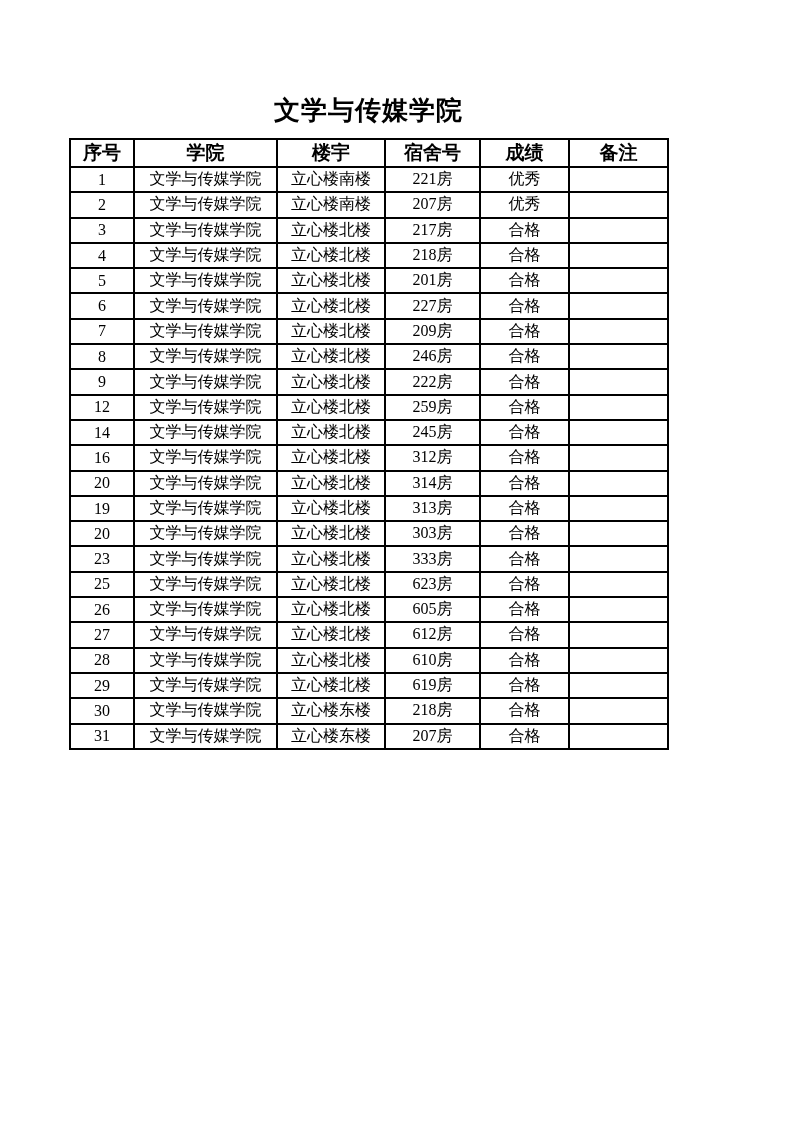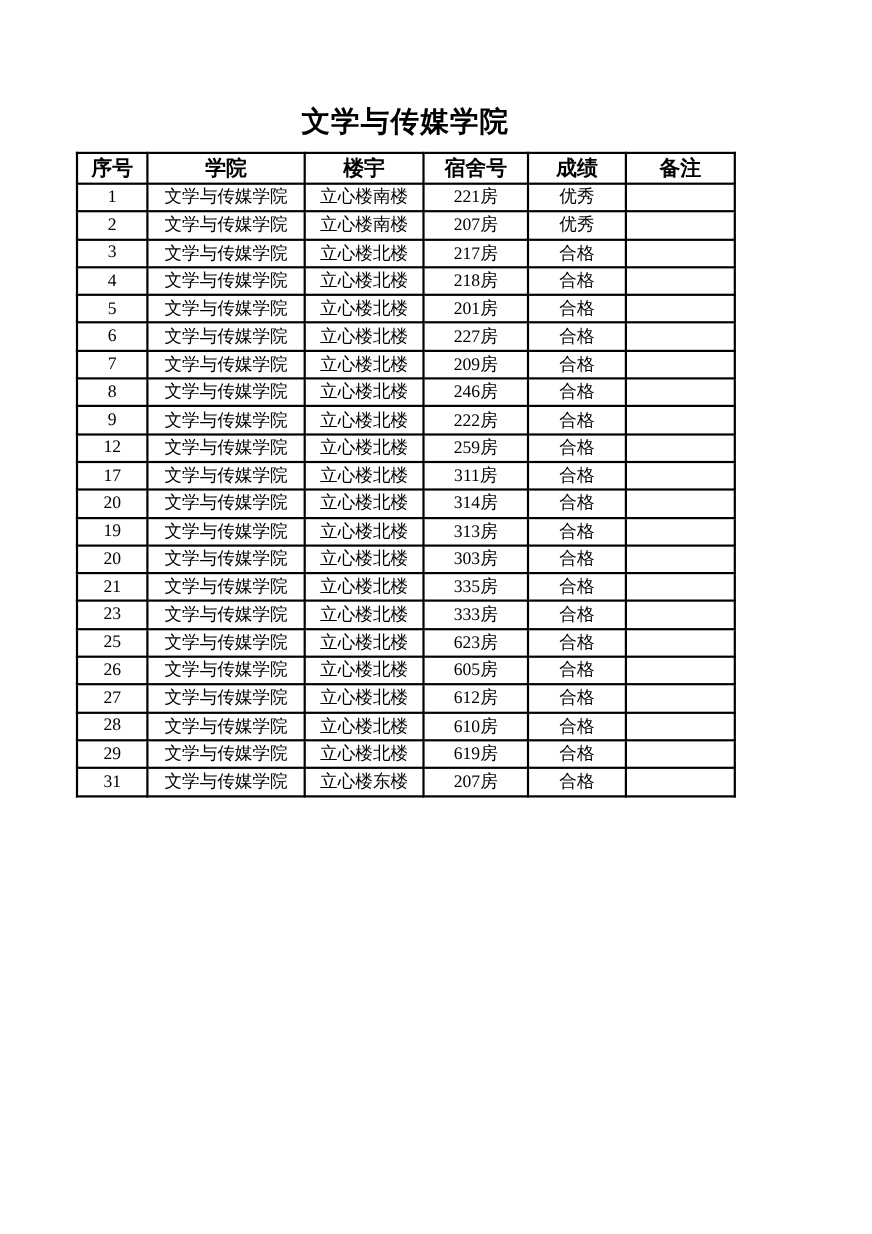--- a/index.html
+++ b/index.html
@@ -163,24 +163,32 @@
         </tr>
         <tr>
           <td>12</td>
           <td>文学与传媒学院</td>
           <td>立心楼北楼</td>
           <td>259房</td>
           <td>合格</td>
           <td></td>
         </tr>
         <tr>
-          <td>17</td>
-          <td>文学与传媒学院</td>
-          <td>立心楼北楼</td>
-          <td>311房</td>
+          <td>14</td>
+          <td>文学与传媒学院</td>
+          <td>立心楼北楼</td>
+          <td>245房</td>
+          <td>合格</td>
+          <td></td>
+        </tr>
+        <tr>
+          <td>16</td>
+          <td>文学与传媒学院</td>
+          <td>立心楼北楼</td>
+          <td>312房</td>
           <td>合格</td>
           <td></td>
         </tr>
         <tr>
           <td>20</td>
           <td>文学与传媒学院</td>
           <td>立心楼北楼</td>
           <td>314房</td>
           <td>合格</td>
           <td></td>
@@ -195,28 +203,20 @@
         </tr>
         <tr>
           <td>20</td>
           <td>文学与传媒学院</td>
           <td>立心楼北楼</td>
           <td>303房</td>
           <td>合格</td>
           <td></td>
         </tr>
         <tr>
-          <td>21</td>
-          <td>文学与传媒学院</td>
-          <td>立心楼北楼</td>
-          <td>335房</td>
-          <td>合格</td>
-          <td></td>
-        </tr>
-        <tr>
           <td>23</td>
           <td>文学与传媒学院</td>
           <td>立心楼北楼</td>
           <td>333房</td>
           <td>合格</td>
           <td></td>
         </tr>
         <tr>
           <td>25</td>
           <td>文学与传媒学院</td>
@@ -247,20 +247,28 @@
           <td>立心楼北楼</td>
           <td>610房</td>
           <td>合格</td>
           <td></td>
         </tr>
         <tr>
           <td>29</td>
           <td>文学与传媒学院</td>
           <td>立心楼北楼</td>
           <td>619房</td>
+          <td>合格</td>
+          <td></td>
+        </tr>
+        <tr>
+          <td>30</td>
+          <td>文学与传媒学院</td>
+          <td>立心楼东楼</td>
+          <td>218房</td>
           <td>合格</td>
           <td></td>
         </tr>
         <tr>
           <td>31</td>
           <td>文学与传媒学院</td>
           <td>立心楼东楼</td>
           <td>207房</td>
           <td>合格</td>
           <td></td>

